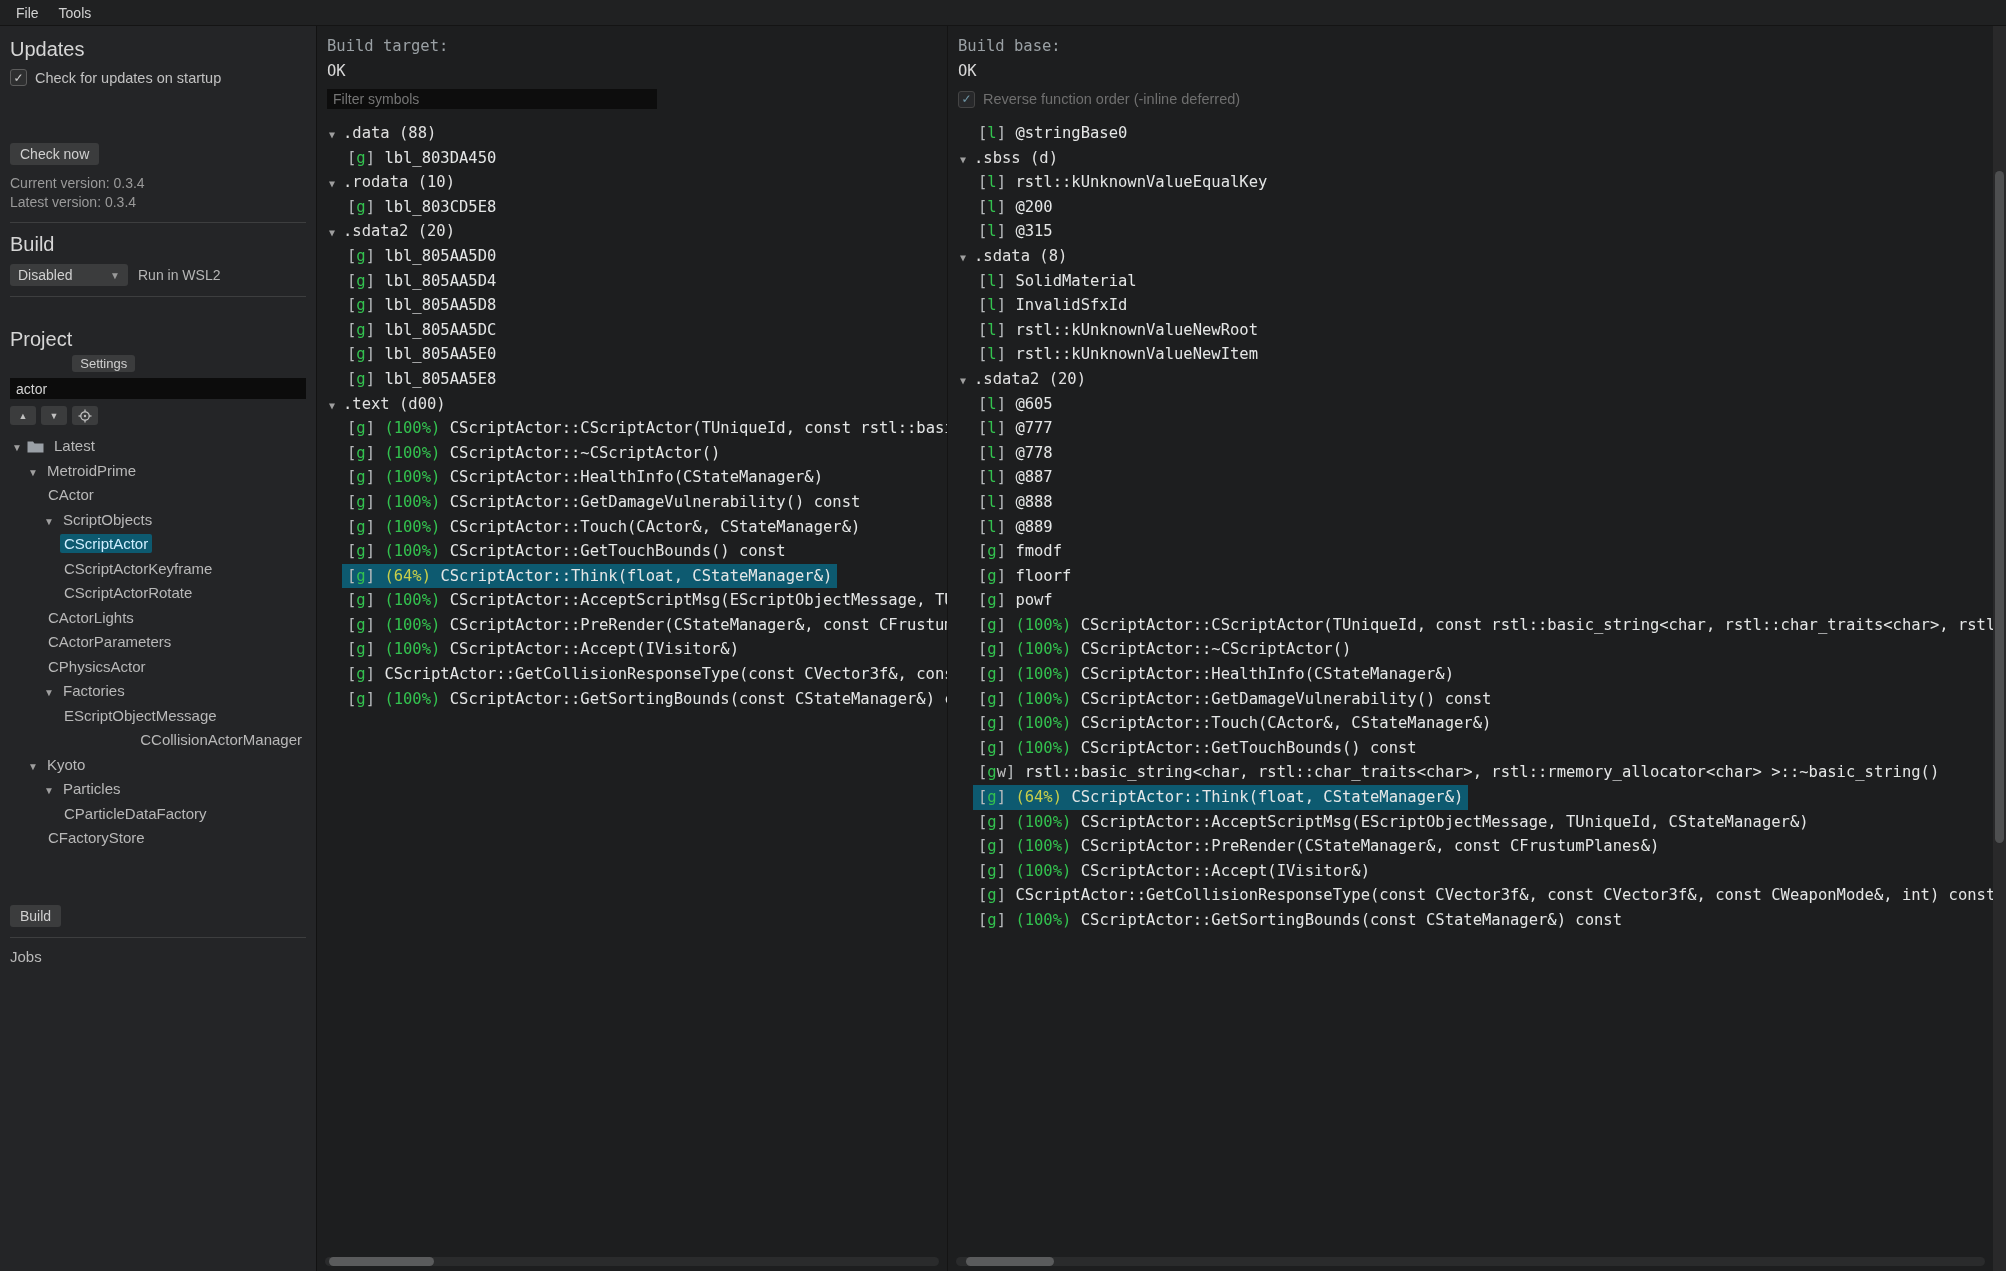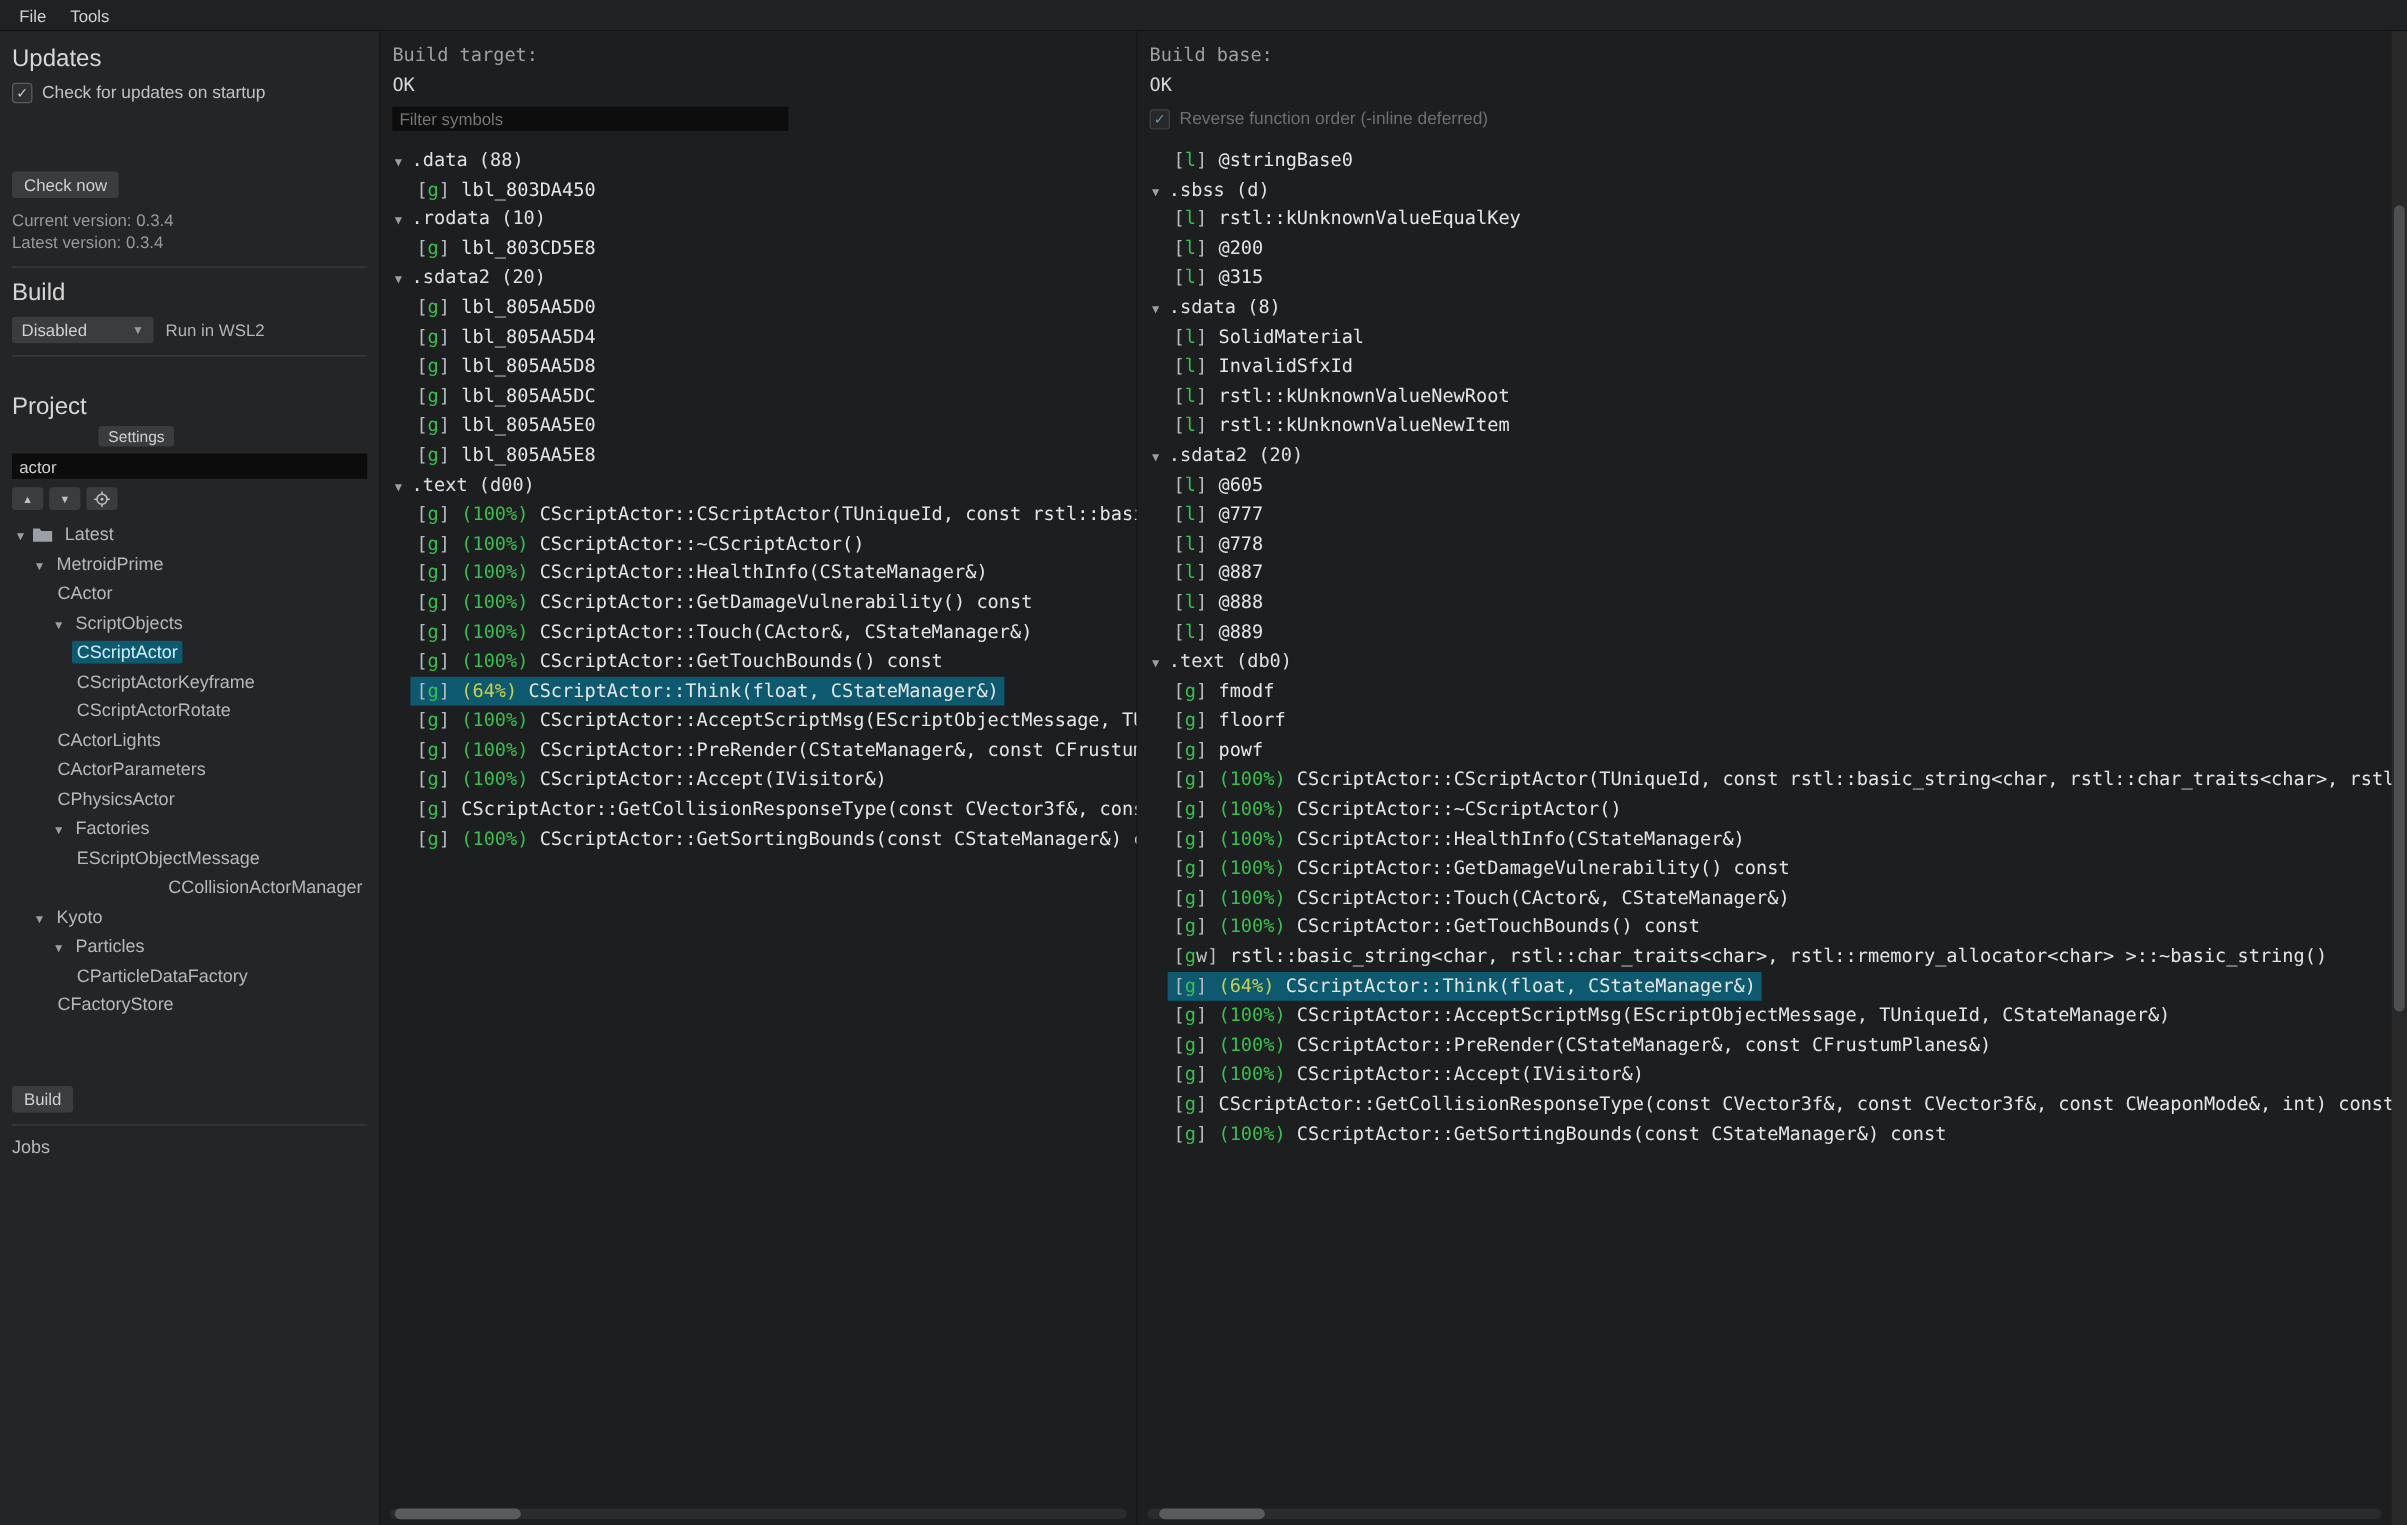--- a/index.html
+++ b/index.html
@@ -40,21 +40,21 @@
   .btn { display:inline-block; background:#3b3c3d; color:#d0d0d0; font-size:14px;
          padding:3px 10px; border-radius:3px; cursor:default;margin-top:48px; }
   .btn.small { font-size:13px; padding:1px 8px; }
   .muted { color:#9a9a9a; font-size:14px; line-height:19px; }
   .divider { height:1px; background:#3d3e3f; margin:10px 0; }
   .build-row { display:flex; align-items:center; gap:10px; }
   .select { width:118px; background:#3b3c3d; border-radius:3px; padding:3px 8px;
             font-size:14px; color:#d0d0d0; display:flex; justify-content:space-between;
             align-items:center; }
   .select .arr { color:#9a9a9a; font-size:10px; }
-  .proj-head { display:flex; align-items:center; gap:10px; margin-bottom:2px; }
+  .proj-head { display:flex; align-items:center; gap:0; margin-bottom:2px; }
   .proj-input { width:100%; background:#0c0c0c; border:none; outline:none; color:#d2d2d2;
                 height:21px; font-size:14px; padding:0 6px; margin:4px 0 7px 0; }
   .mini-btns { display:flex; gap:5px; margin-bottom:9px; }
   .mini-btn { width:26px; height:19px; background:#3b3c3d; border-radius:3px;
               display:flex; align-items:center; justify-content:center; font-size:9px;
               color:#c0c0c0; }
   .tree { margin-bottom:6px; }
   .tree-row { height:24.5px; line-height:24.5px; font-size:15px; color:#b8b8b8;
               white-space:nowrap; }
   .tree-arrow { display:inline-block; font-size:10px; color:#9f9f9f; width:15px; }
@@ -229,21 +229,20 @@
         <div class="sym-row symbol"><span class="row-inner"><span class="bracket">[</span><span class="flag-l">l</span><span class="bracket">]</span> <span class="sym-name">InvalidSfxId</span></span></div>
         <div class="sym-row symbol"><span class="row-inner"><span class="bracket">[</span><span class="flag-l">l</span><span class="bracket">]</span> <span class="sym-name">rstl::kUnknownValueNewRoot</span></span></div>
         <div class="sym-row symbol"><span class="row-inner"><span class="bracket">[</span><span class="flag-l">l</span><span class="bracket">]</span> <span class="sym-name">rstl::kUnknownValueNewItem</span></span></div>
         <div class="sym-row section"><span class="sec-arrow">▼</span><span>.sdata2 (20)</span></div>
         <div class="sym-row symbol"><span class="row-inner"><span class="bracket">[</span><span class="flag-l">l</span><span class="bracket">]</span> <span class="sym-name">@605</span></span></div>
         <div class="sym-row symbol"><span class="row-inner"><span class="bracket">[</span><span class="flag-l">l</span><span class="bracket">]</span> <span class="sym-name">@777</span></span></div>
         <div class="sym-row symbol"><span class="row-inner"><span class="bracket">[</span><span class="flag-l">l</span><span class="bracket">]</span> <span class="sym-name">@778</span></span></div>
         <div class="sym-row symbol"><span class="row-inner"><span class="bracket">[</span><span class="flag-l">l</span><span class="bracket">]</span> <span class="sym-name">@887</span></span></div>
         <div class="sym-row symbol"><span class="row-inner"><span class="bracket">[</span><span class="flag-l">l</span><span class="bracket">]</span> <span class="sym-name">@888</span></span></div>
         <div class="sym-row symbol"><span class="row-inner"><span class="bracket">[</span><span class="flag-l">l</span><span class="bracket">]</span> <span class="sym-name">@889</span></span></div>
-        <div class="sym-row section"><span class="sec-arrow">▼</span><span>.text (db0)</span></div>
         <div class="sym-row symbol"><span class="row-inner"><span class="bracket">[</span><span class="flag-g">g</span><span class="bracket">]</span> <span class="sym-name">fmodf</span></span></div>
         <div class="sym-row symbol"><span class="row-inner"><span class="bracket">[</span><span class="flag-g">g</span><span class="bracket">]</span> <span class="sym-name">floorf</span></span></div>
         <div class="sym-row symbol"><span class="row-inner"><span class="bracket">[</span><span class="flag-g">g</span><span class="bracket">]</span> <span class="sym-name">powf</span></span></div>
         <div class="sym-row symbol"><span class="row-inner"><span class="bracket">[</span><span class="flag-g">g</span><span class="bracket">]</span> <span class="pct-full">(100%)</span> <span class="sym-name">CScriptActor::CScriptActor(TUniqueId, const rstl::basic_string&lt;char, rstl::char_traits&lt;char&gt;, rstl::rmemory_allocator&lt;char&gt; &gt;&amp;, const CEntityInfo&amp;, const CTransform4f&amp;, CModelData&amp;&amp;)</span></span></div>
         <div class="sym-row symbol"><span class="row-inner"><span class="bracket">[</span><span class="flag-g">g</span><span class="bracket">]</span> <span class="pct-full">(100%)</span> <span class="sym-name">CScriptActor::~CScriptActor()</span></span></div>
         <div class="sym-row symbol"><span class="row-inner"><span class="bracket">[</span><span class="flag-g">g</span><span class="bracket">]</span> <span class="pct-full">(100%)</span> <span class="sym-name">CScriptActor::HealthInfo(CStateManager&amp;)</span></span></div>
         <div class="sym-row symbol"><span class="row-inner"><span class="bracket">[</span><span class="flag-g">g</span><span class="bracket">]</span> <span class="pct-full">(100%)</span> <span class="sym-name">CScriptActor::GetDamageVulnerability() const</span></span></div>
         <div class="sym-row symbol"><span class="row-inner"><span class="bracket">[</span><span class="flag-g">g</span><span class="bracket">]</span> <span class="pct-full">(100%)</span> <span class="sym-name">CScriptActor::Touch(CActor&amp;, CStateManager&amp;)</span></span></div>
         <div class="sym-row symbol"><span class="row-inner"><span class="bracket">[</span><span class="flag-g">g</span><span class="bracket">]</span> <span class="pct-full">(100%)</span> <span class="sym-name">CScriptActor::GetTouchBounds() const</span></span></div>
         <div class="sym-row symbol"><span class="row-inner"><span class="bracket">[</span><span class="flag-g">g</span><span class="flag-w">w</span><span class="bracket">]</span> <span class="sym-name">rstl::basic_string&lt;char, rstl::char_traits&lt;char&gt;, rstl::rmemory_allocator&lt;char&gt; &gt;::~basic_string()</span></span></div>

